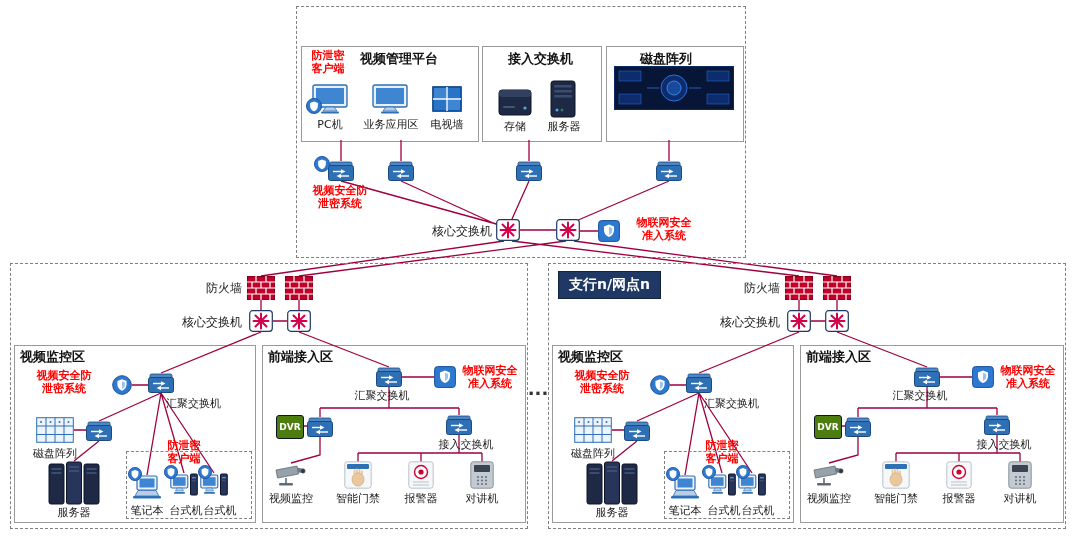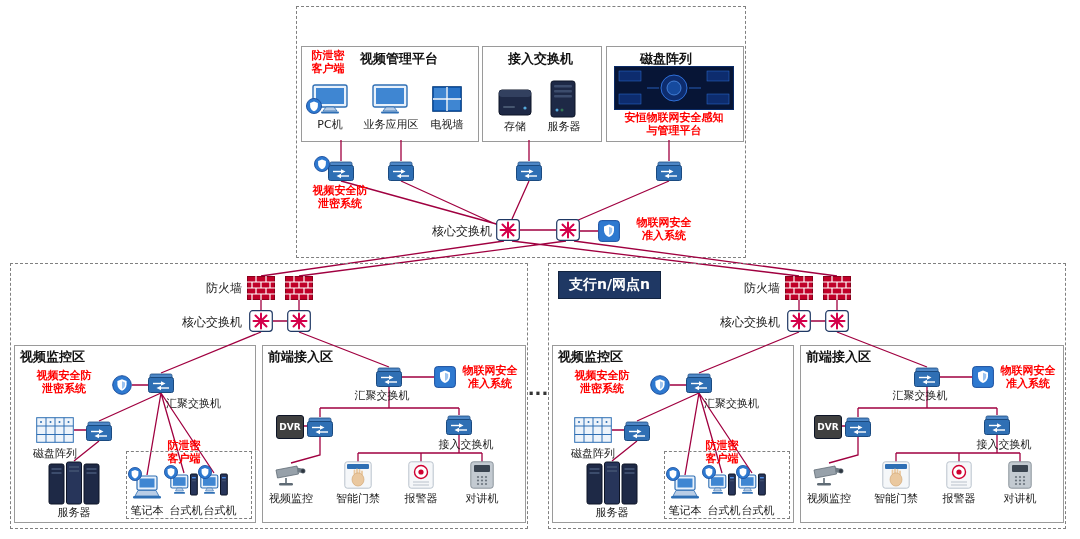--- a/index.html
+++ b/index.html
@@ -13,21 +13,21 @@
   .dashed-box{position:absolute;border:1px dashed #808080;background:transparent;}
   .zone-box{position:absolute;border:1px solid #9a9a9a;background:#fff;}
   .section-title{position:absolute;background:var(--navy);color:#fff;font-weight:bold;font-size:14px;padding:4px 10px;white-space:nowrap;border:1px solid #12233f;}
   .zone-title{position:absolute;font-size:13px;font-weight:bold;color:#111;white-space:nowrap;}
   .lbl{position:absolute;font-size:11px;color:#1a1a1a;text-align:center;line-height:1.2;white-space:pre-line;}
   .red{color:var(--accent-red);font-weight:bold;}
   .ic-wrap{position:absolute;line-height:0;}
   .wires{position:absolute;left:0;top:0;pointer-events:none;}
   .c-line{stroke:var(--line-color);stroke-width:1.3;fill:none;}
   .branch{position:absolute;width:518px;height:267px;}
-  .dvr{position:absolute;width:26px;height:22px;background:#404040;border:1px solid #0d1426;border-radius:3px;color:#fff;font-size:9px;font-weight:bold;display:flex;align-items:center;justify-content:center;}
+  .dvr{position:absolute;width:26px;height:22px;background:#4d7c0f;border:1px solid #0d1426;border-radius:3px;color:#fff;font-size:9px;font-weight:bold;display:flex;align-items:center;justify-content:center;}
   .ellipsis{position:absolute;font-size:18px;font-weight:bold;color:#333;text-align:center;}
 </style>
 </head>
 <body>
 
 <svg width="0" height="0" style="position:absolute" aria-hidden="true">
 <defs>
   <symbol id="sym-switch" viewBox="0 0 26 20">
     <rect x="2" y="1" width="22" height="6" rx="1.5" fill="#4e87c6" stroke="#1a4a80" stroke-width="0.8"></rect>
     <rect x="0.5" y="4.5" width="25" height="15" rx="2" fill="#2f6fb4" stroke="#1a4a80"></rect>
@@ -223,22 +223,20 @@
   <div class="ic-wrap" style="left:550px;top:80px"><svg width="26" height="38">
         <use href="#sym-servertower"></use>
       </svg></div>
   <div class="lbl" style="left:494px;top:120px;width:42px">存储</div>
   <div class="lbl" style="left:544px;top:120px;width:40px">服务器</div>
 
   <div class="zone-title" style="left:640px;top:50px">磁盘阵列</div>
   <div class="ic-wrap" style="left:614px;top:66px"><svg width="120" height="44">
         <use href="#sym-dashboard"></use>
       </svg></div>
-  <div class="lbl red" style="left:608px;top:111px;width:132px">安恒物联网安全感知
-与管理平台</div>
 
   <div class="ic-wrap" style="left:328px;top:161px"><svg width="26" height="20">
         <use href="#sym-switch"></use>
       </svg></div>
   <div class="ic-wrap" style="left:314px;top:156px"><svg width="16" height="16">
         <use href="#sym-shield-mini"></use>
       </svg></div>
   <div class="ic-wrap" style="left:388px;top:161px"><svg width="26" height="20">
         <use href="#sym-switch"></use>
       </svg></div>

